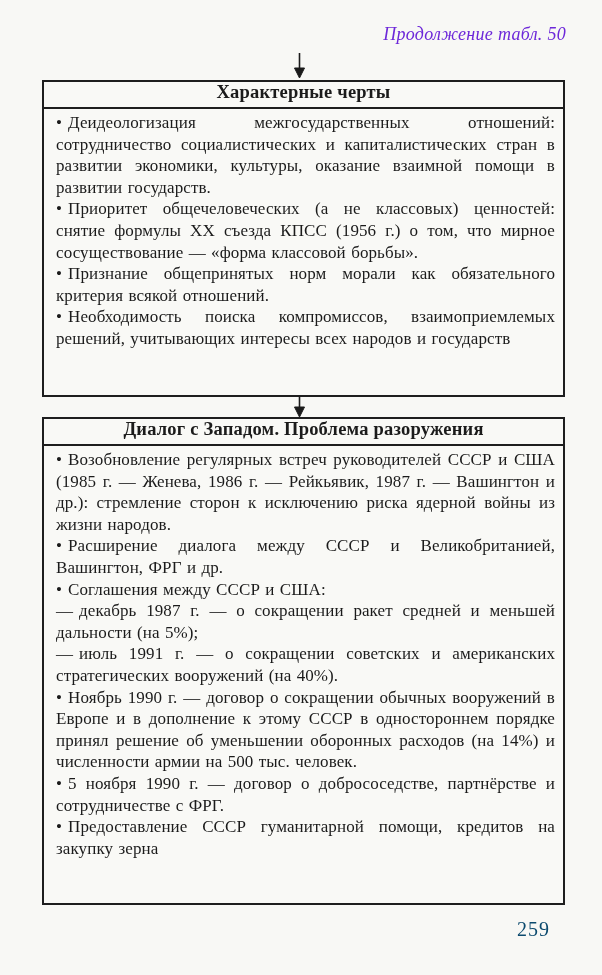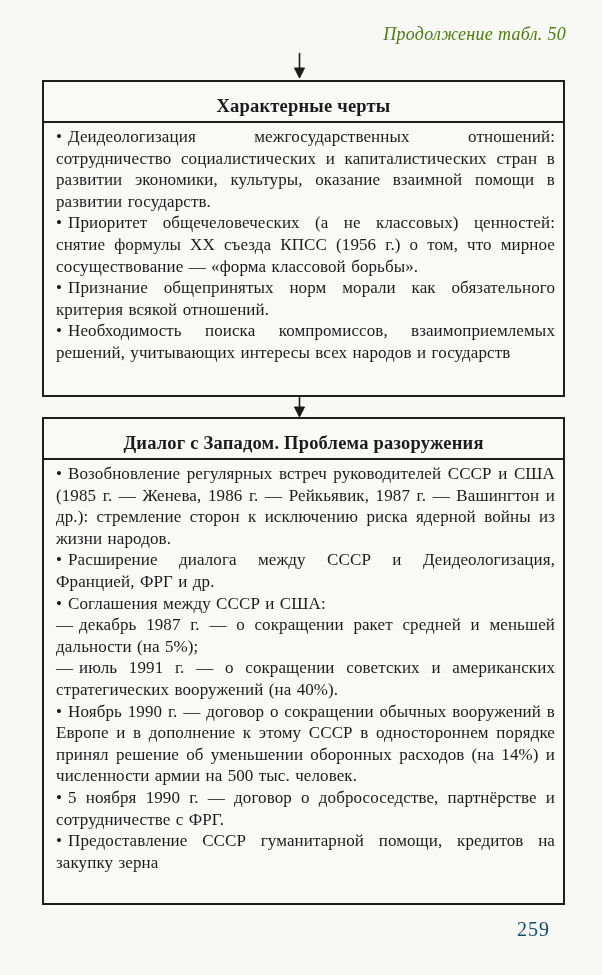--- a/index.html
+++ b/index.html
@@ -17,21 +17,21 @@
     color: #1b1b1b;
     overflow: hidden;
   }
   .caption {
     position: absolute;
     top: 24px;
     right: 36px;
     font-style: italic;
     font-size: 18px;
     letter-spacing: 0.3px;
-    color: #4d7c0f;
+    color: #6d28d9;
   }
   .flow-arrow {
     position: absolute;
     left: 293px;
     width: 13px;
   }
   .arrow1 { top: 53px; height: 25px; }
   .arrow2 { top: 396px; height: 21px; }
   .tbox {
     position: absolute;
@@ -42,21 +42,21 @@
     background: #f9f9f6;
     overflow: hidden;
   }
   .box1 { top: 80px;  height: 317px; }
   .box2 { top: 417px; height: 488px; }
   .tbox-header {
     border-bottom: 2px solid #1e1e1e;
     text-align: center;
     font-weight: bold;
     font-size: 18.5px;
-    padding: 14px 4px 4px 4px;
+    padding: 0 4px 4px 4px;
     letter-spacing: 0.2px;
   }
   .tbox-body {
     padding: 3px 8px 4px 12px;
     font-size: 17px;
     line-height: 21.6px;
     text-align: justify;
     letter-spacing: 0.1px;
     word-spacing: 1px;
   }
@@ -102,21 +102,21 @@
 
   <svg class="flow-arrow arrow2 arrow-svg" viewBox="0 0 13 21">
     <line x1="6.5" y1="0" x2="6.5" y2="13" stroke-width="1.6"></line>
     <polygon points="1.5,11 11.5,11 6.5,21"></polygon>
   </svg>
 
   <section class="tbox box2">
     <div class="tbox-header">Диалог с Западом. Проблема разоружения</div>
     <div class="tbox-body">
       <p class="item"><span class="marker">•</span><span>Возобновление регулярных встреч руководителей СССР и США (1985 г. — Женева, 1986 г. — Рейкьявик, 1987 г. — Вашингтон и др.): стремление сторон к исключению риска ядерной войны из жизни народов.</span></p>
-      <p class="item"><span class="marker">•</span><span>Расширение диалога между СССР и Деидеологизация, Францией, ФРГ и др.</span></p>
+      <p class="item"><span class="marker">•</span><span>Расширение диалога между СССР и Великобританией, Вашингтон, ФРГ и др.</span></p>
       <p class="item"><span class="marker">•</span><span>Соглашения между СССР и США:</span></p>
       <p class="item"><span class="marker">—</span><span>декабрь 1987 г. — о сокращении ракет средней и меньшей дальности (на 5%);</span></p>
       <p class="item"><span class="marker">—</span><span>июль 1991 г. — о сокращении советских и американских стратегических вооружений (на 40%).</span></p>
       <p class="item"><span class="marker">•</span><span>Ноябрь 1990 г. — договор о сокращении обычных вооружений в Европе и в дополнение к этому СССР в одностороннем порядке принял решение об уменьшении оборонных расходов (на 14%) и численности армии на 500 тыс. человек.</span></p>
       <p class="item"><span class="marker">•</span><span>5 ноября 1990 г. — договор о добрососедстве, партнёрстве и сотрудничестве с ФРГ.</span></p>
       <p class="item"><span class="marker">•</span><span>Предоставление СССР гуманитарной помощи, кредитов на закупку зерна</span></p>
     </div>
   </section>
 
   <div class="page-number">259</div>

